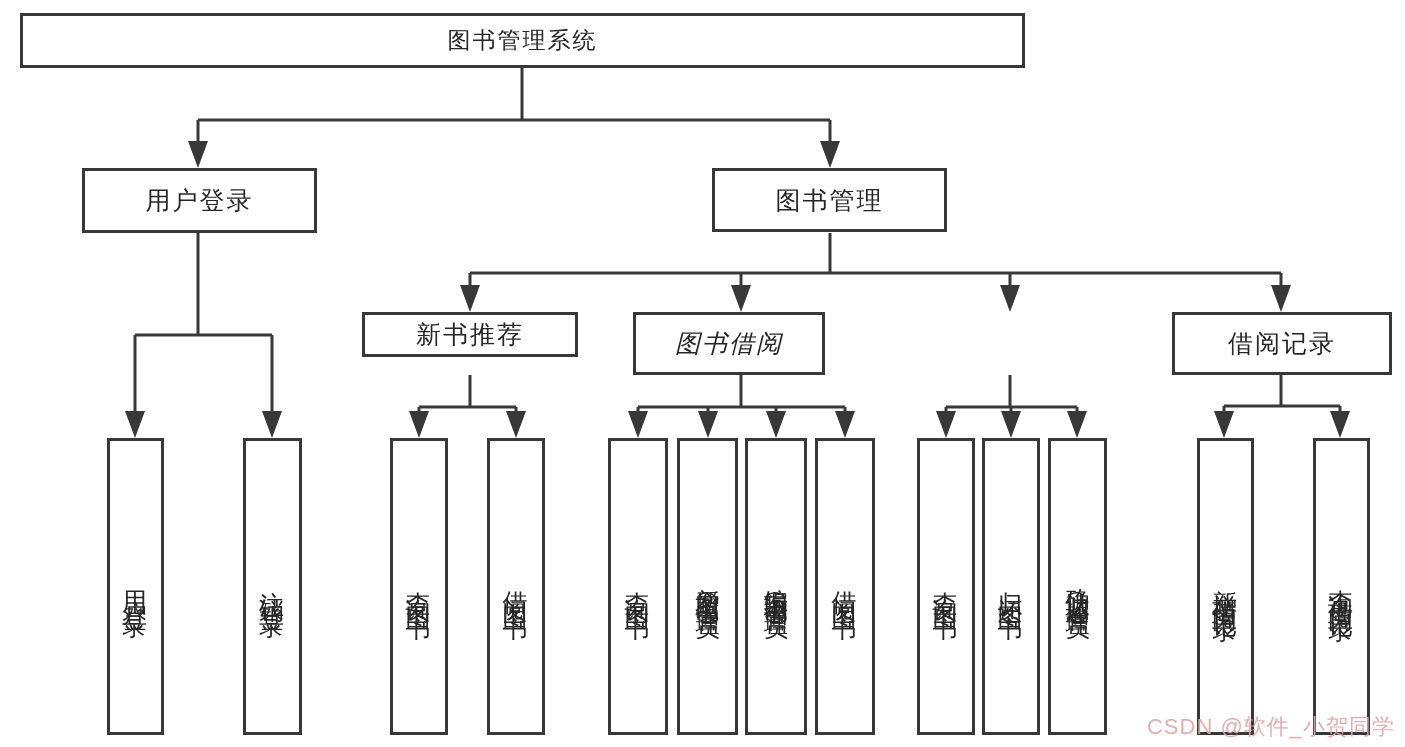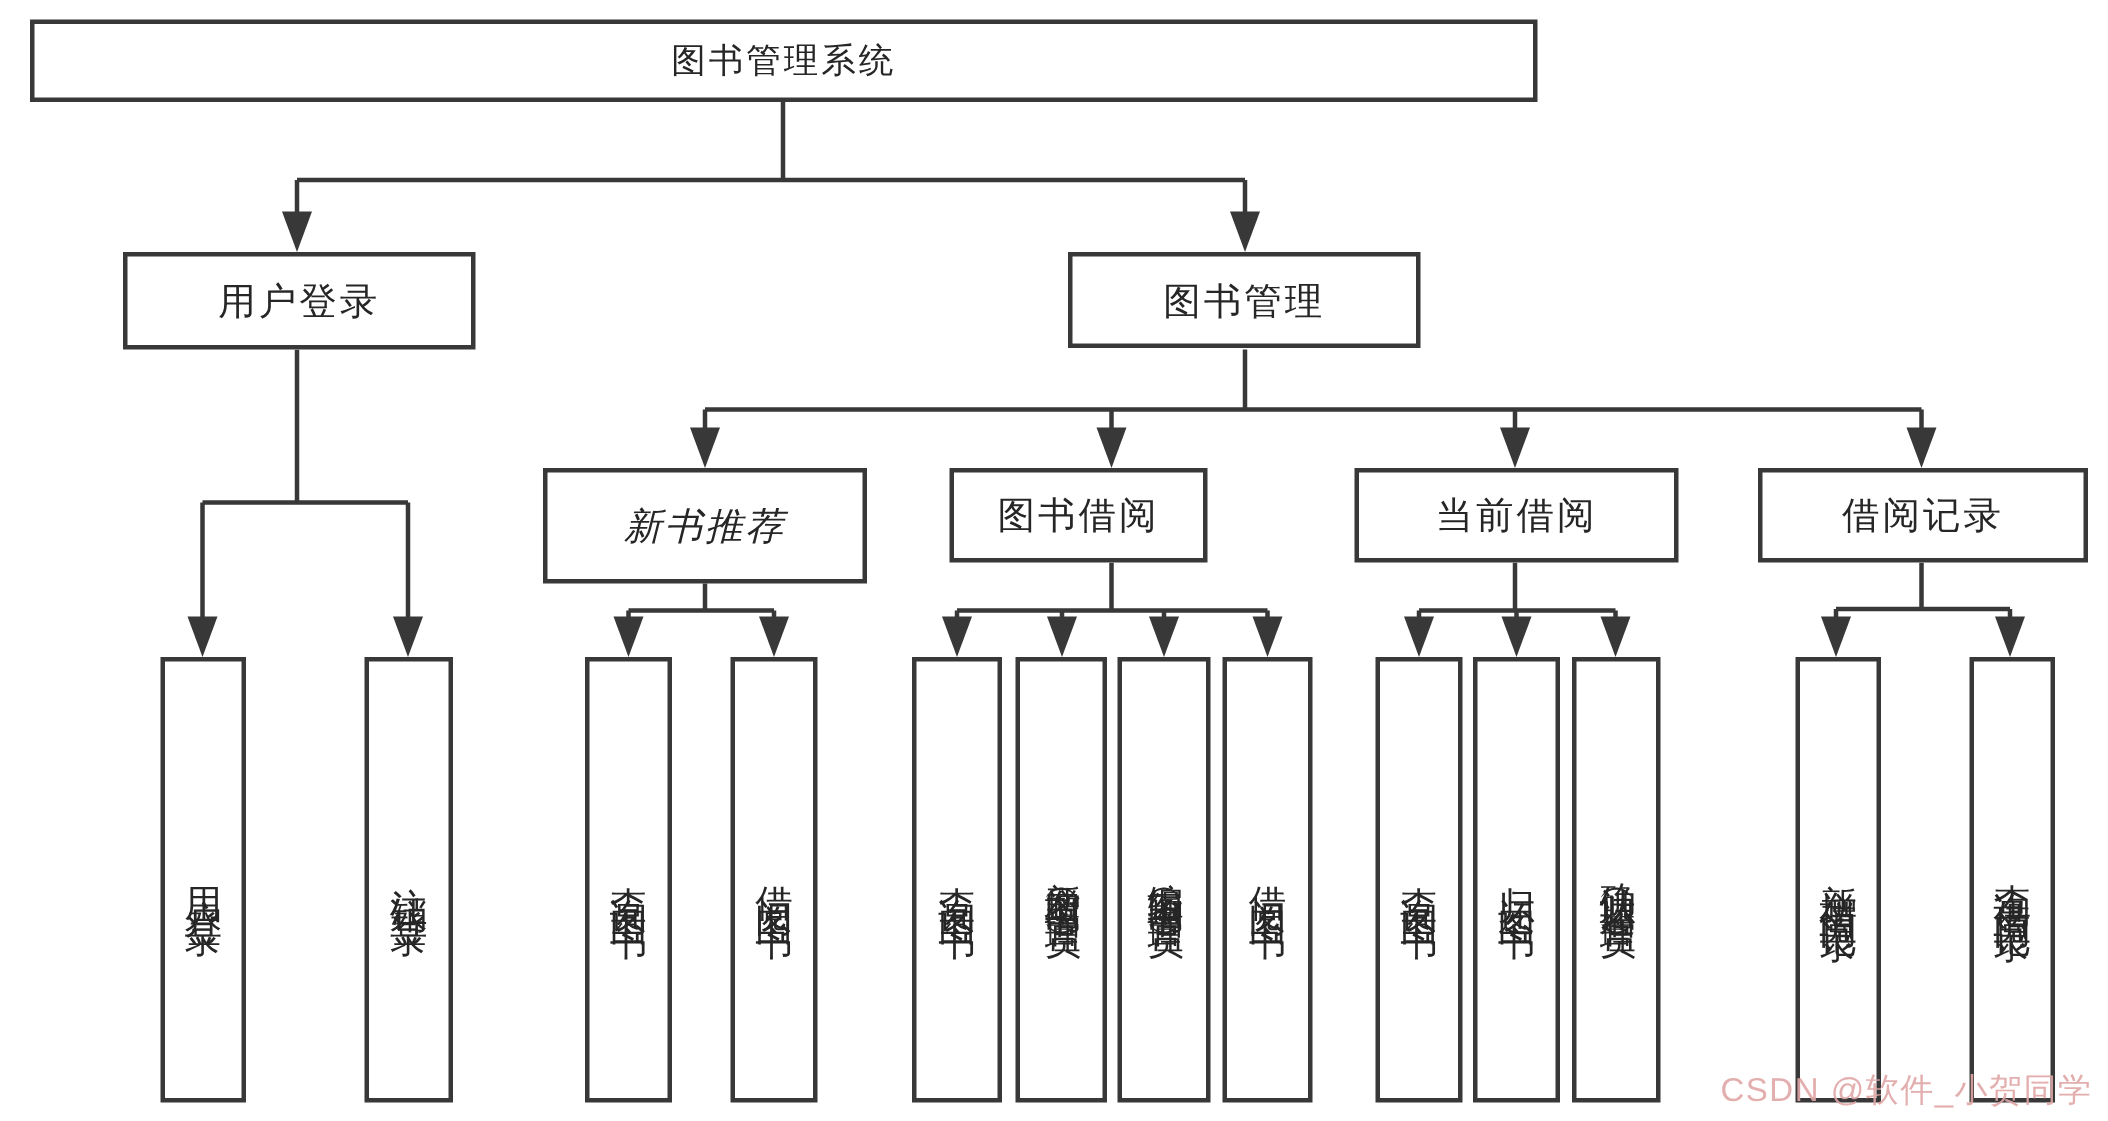--- a/index.html
+++ b/index.html
@@ -122,28 +122,25 @@
     <span class="hlabel">图书管理系统</span>
   </div>
 
   <div class="box" style="left:82px; top:168px; width:235px; height:65px;">
     <span class="hlabel">用户登录</span>
   </div>
   <div class="box" style="left:712px; top:168px; width:235px; height:64px;">
     <span class="hlabel">图书管理</span>
   </div>
 
-  <div class="box" style="left:362px; top:312px; width:216px; height:77px;font-style:italic;">
+  <div class="box" style="left:362px; top:312px; width:216px; height:45px;">
     <span class="hlabel">新书推荐</span>
   </div>
-  <div class="box" style="left:633px; top:312px; width:172px; height:63px;">
+  <div class="box" style="left:633px; top:312px; width:192px; height:63px;font-style:italic;">
     <span class="hlabel">图书借阅</span>
-  </div>
-  <div class="box" style="left:903px; top:312px; width:216px; height:63px;">
-    <span class="hlabel">当前借阅</span>
   </div>
   <div class="box" style="left:1172px; top:312px; width:220px; height:63px;text-align:right;">
     <span class="hlabel">借阅记录</span>
   </div>
 
   <div class="box leaf" style="left:107px; top:438px; width:57px; height:297px;">
     <span class="vtext">用户登录</span>
   </div>
   <div class="box leaf" style="left:243px; top:438px; width:59px; height:297px;">
     <span class="vtext">注销登录</span>

